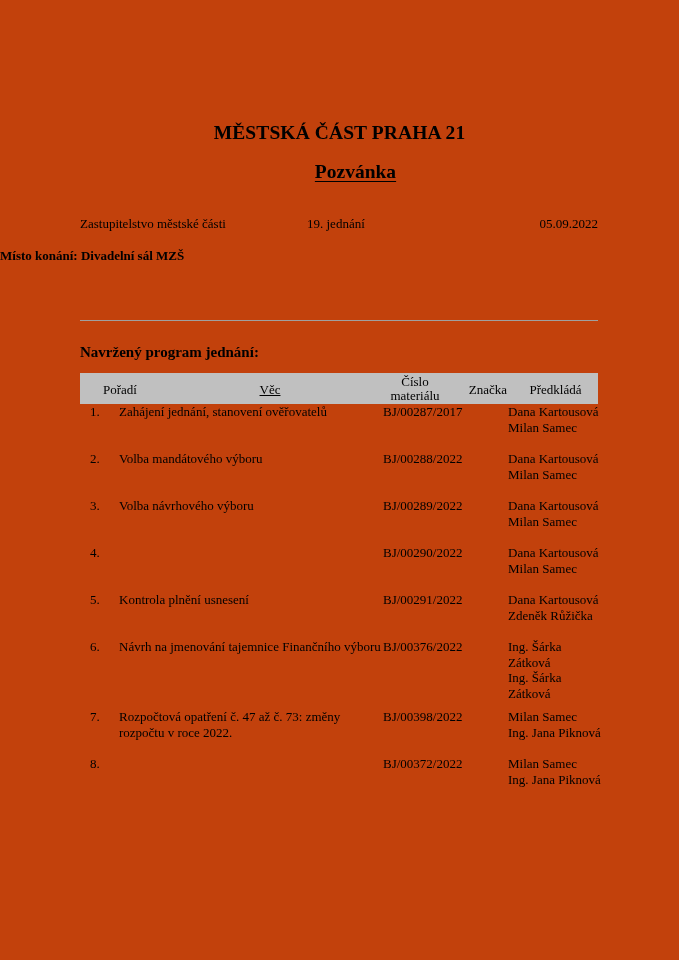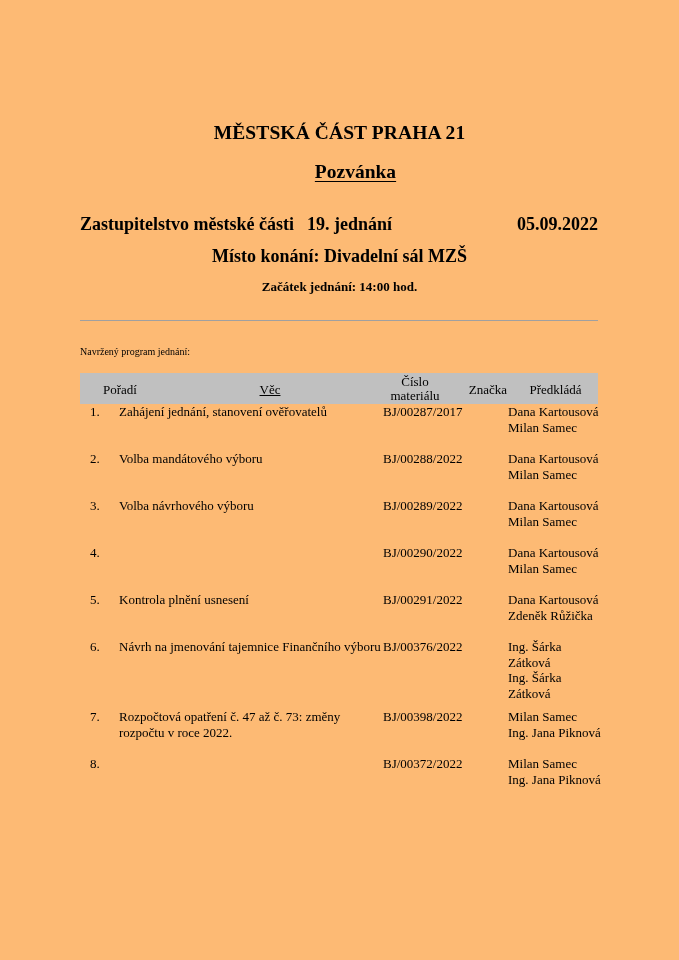--- a/index.html
+++ b/index.html
@@ -9,21 +9,21 @@
       overflow: hidden;
     }
     body {
       position: relative;
       font-family: "Liberation Serif", "DejaVu Serif", serif;
       color: #000000;
     }
     .page {
       position: absolute; left: 0; top: 0;
       width: 679px; height: 960px;
-      background: #fdba74;
+      background: #c2410c;
     }
     .title {
       position: absolute; left: 0; top: 121px; width: 679px;
       text-align: center;
       font-weight: bold;
       font-size: 19.5px;
       line-height: 24px;
       letter-spacing: 0.1px;
     }
     .subtitle {
@@ -32,44 +32,43 @@
       font-weight: bold;
       font-size: 19.5px;
       line-height: 24px;
       text-decoration: underline;
       text-underline-offset: 3px;
       padding-left: 32px;
     }
     .meta-row {
       position: absolute; top: 215px; left: 80px; width: 518px;
       height: 18px;
-      font-weight: bold;
-      font-size: 18px;
+      font-weight: normal;
+      font-size: 13px;
       line-height: 18px;
     }
     .meta-row .body-name { position: absolute; left: 0; top: 0; }
     .meta-row .session { position: absolute; left: 227px; top: 0; }
     .meta-row .date { position: absolute; right: 0; top: 0; }
     .venue {
       position: absolute; left: 0; top: 247px; width: 679px;
-      text-align: center;
-      font-weight: bold; font-size: 18px; line-height: 18px;
+      font-weight: bold; font-size: 13px; line-height: 18px;
     }
     .start {
       position: absolute; left: 0; top: 278px; width: 679px;
       text-align: center;
       font-weight: bold; font-size: 13px; line-height: 18px;
     }
     .divider {
       position: absolute; left: 80px; top: 320px; width: 518px; height: 0;
       border-top: 1.5px solid #a0a0a0;
     }
     .program-heading {
       position: absolute; left: 80px; top: 343px;
-      font-weight: normal; font-size: 10px; line-height: 18px;
+      font-weight: bold; font-size: 15px; line-height: 18px;
     }
     .agenda-table {
       position: absolute; left: 80px; top: 373px; width: 518px;
       font-size: 13px;
     }
     .thead {
       position: relative; height: 31px; width: 518px;
       background: #c0c0c0;
     }
     .thead .th {
@@ -103,21 +102,20 @@
   <div class="title">MĚSTSKÁ ČÁST PRAHA 21</div>
   <div class="subtitle">Pozvánka</div>
 
   <div class="meta-row">
     <span class="body-name">Zastupitelstvo městské části</span>
     <span class="session">19. jednání</span>
     <span class="date">05.09.2022</span>
   </div>
 
   <div class="venue">Místo konání: Divadelní sál MZŠ</div>
-  <div class="start">Začátek jednání: 14:00 hod.</div>
 
   <div class="divider"></div>
 
   <div class="program-heading">Navržený program jednání:</div>
 
   <div class="agenda-table">
     <div class="thead">
       <div class="th th-order">Pořadí</div>
       <div class="th th-item">Věc</div>
       <div class="th th-number">

